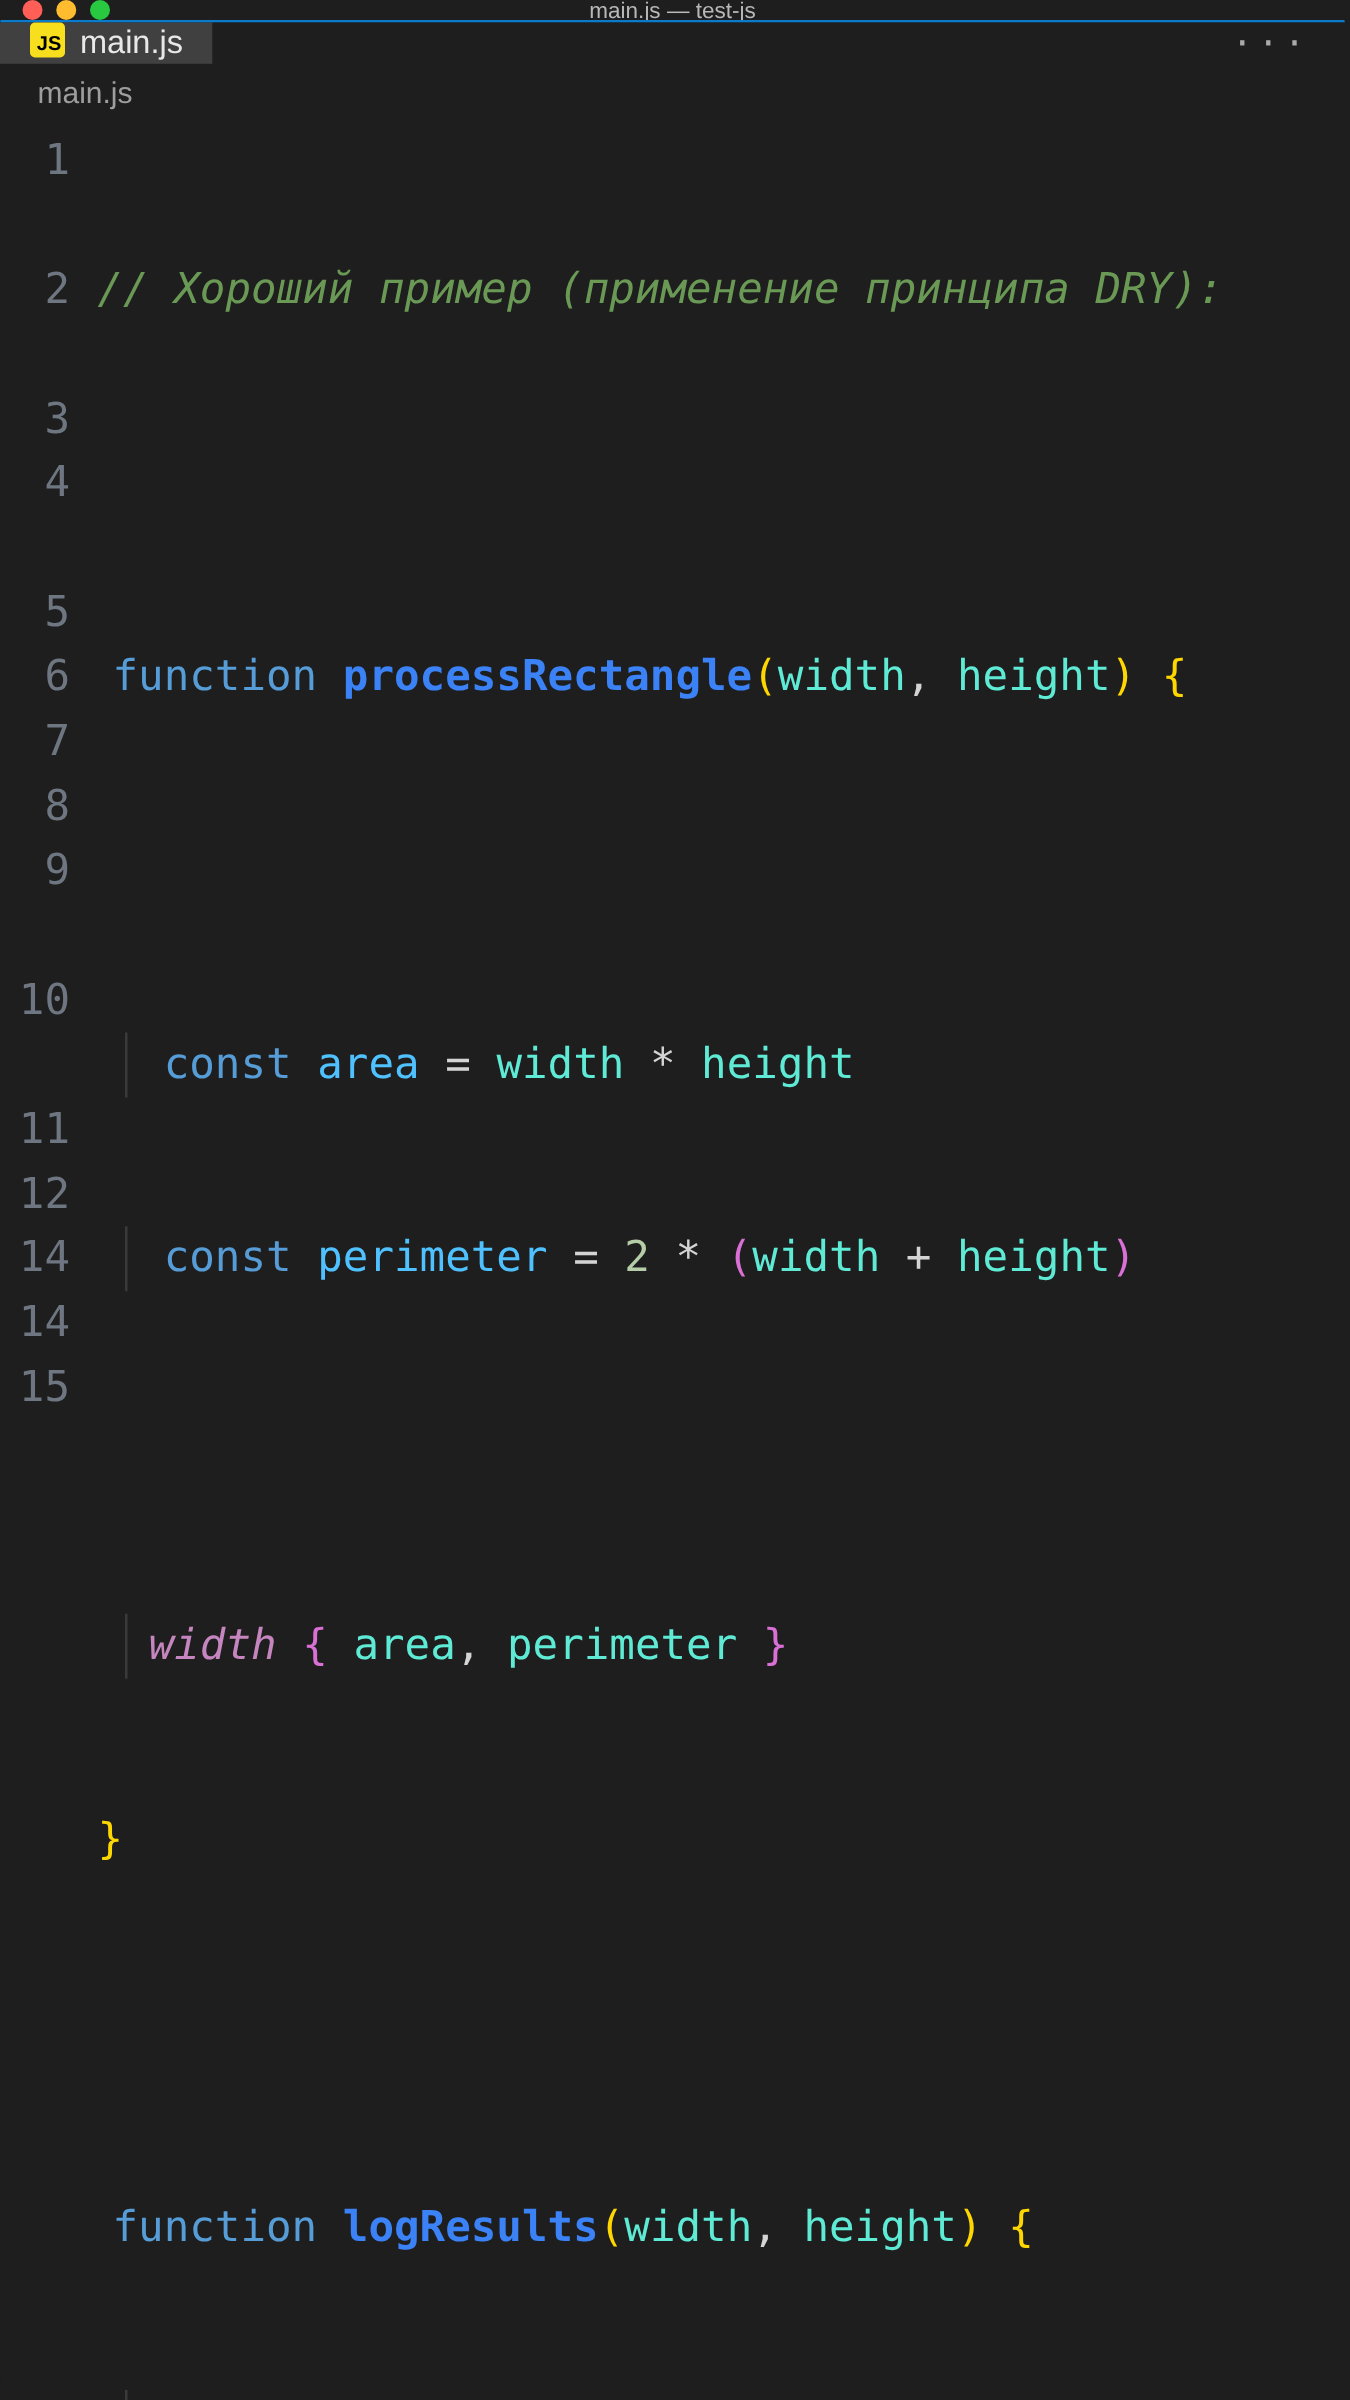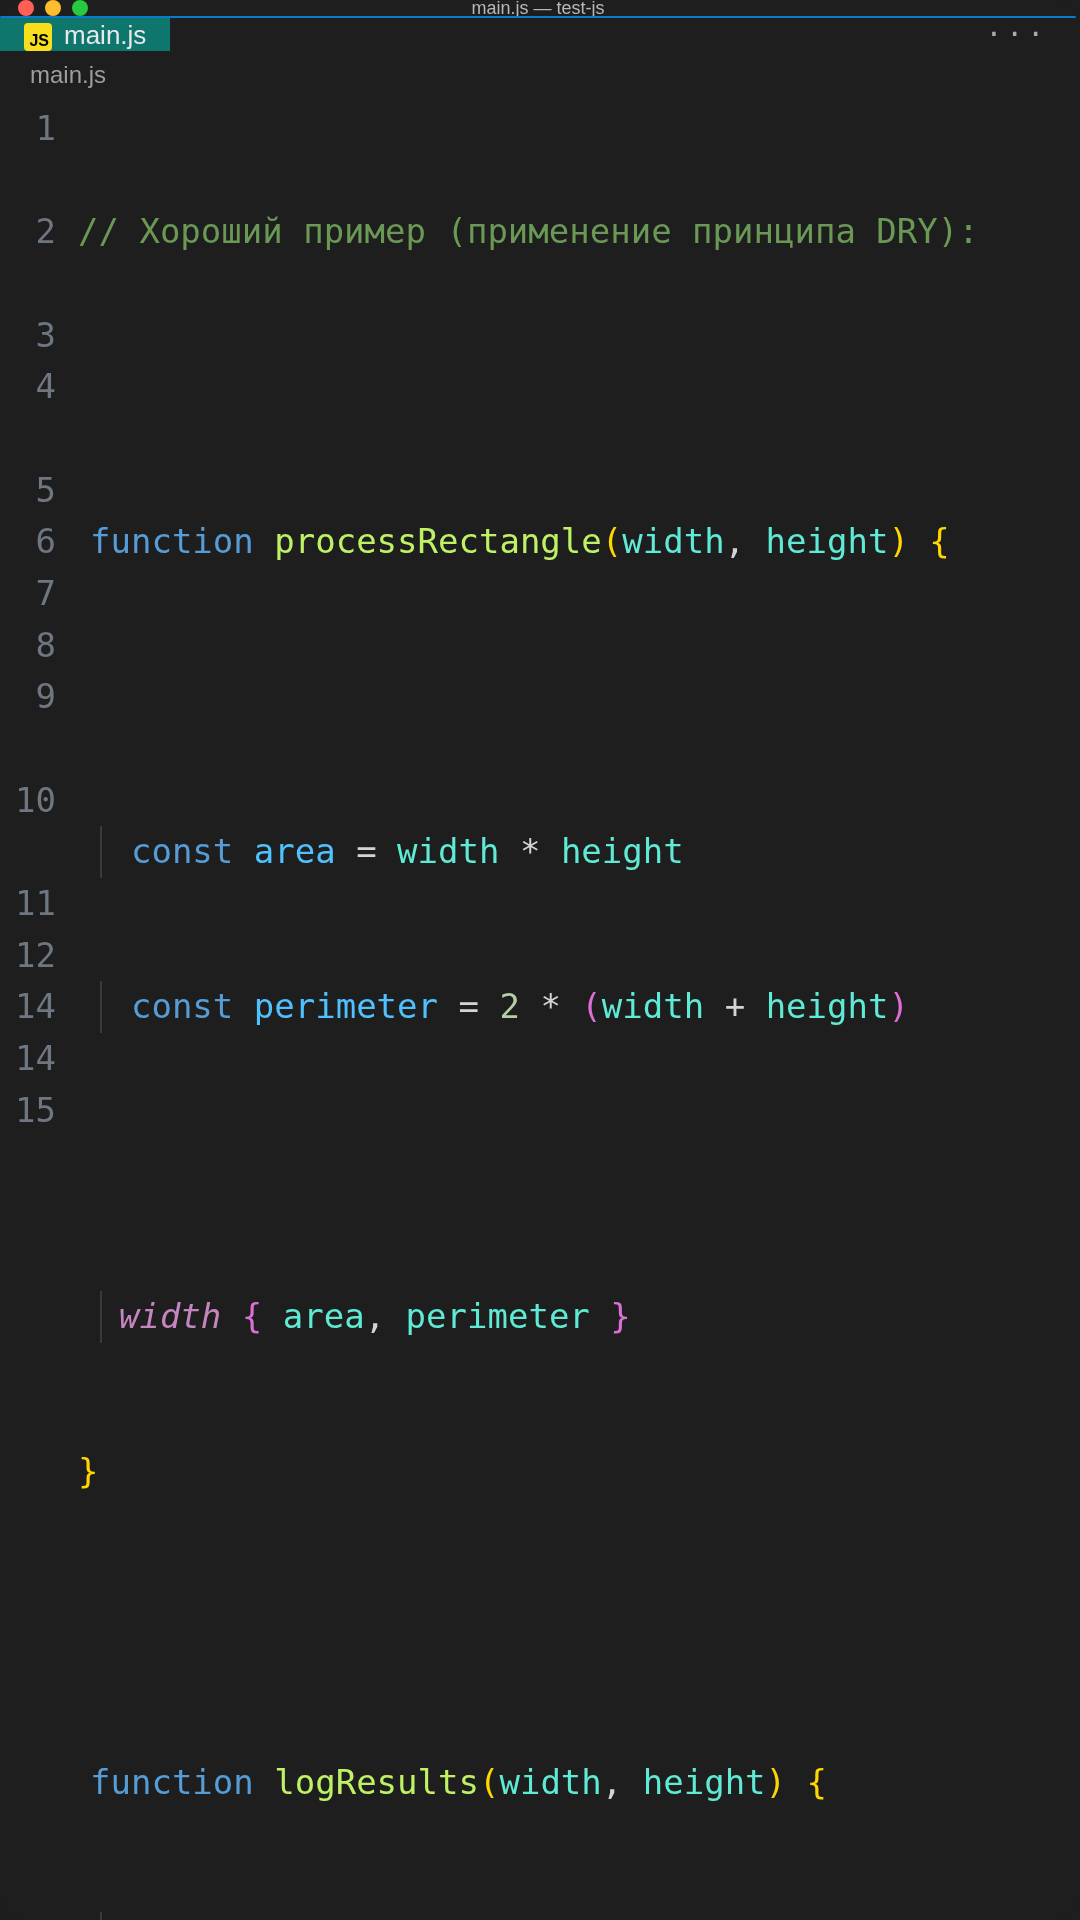--- a/index.html
+++ b/index.html
@@ -4,34 +4,34 @@
 <style>
   * { margin:0; padding:0; box-sizing:border-box; }
   html,body { width:1080px; height:1920px; background:#1e1e1e; font-family:ui-monospace,Menlo,Consolas,monospace; overflow:hidden; color:#d4d4d4; }
   .window { width:1076px; height:1920px; background:#1e1e1e; display:flex; flex-direction:column; border-radius:20px; overflow:hidden; }
   .titlebar { height:44px; background:#1e1e1e; display:flex; align-items:center; padding:0 18px; position:relative; }
   .traffic { display:flex; gap:11px; }
   .dot { width:16px; height:16px; border-radius:50%; }
   .dot.red{background:#ff5f57;} .dot.yellow{background:#febc2e;} .dot.green{background:#28c840;}
   .win-title { position:absolute; left:0; right:0; text-align:center; font-family:-apple-system,BlinkMacSystemFont,sans-serif; font-size:18px; color:#b8b8b8; }
   .tabbar { height:64px; display:flex; align-items:stretch; background:#252526; border-top:2px solid #0a7aca; position:relative;}
-  .tab { display:flex; align-items:flex-end; gap:12px; padding:0 24px; background:#0f766e; color:#e8e8e8; font-family:-apple-system,BlinkMacSystemFont,sans-serif; font-size:26px; }
+  .tab { display:flex; align-items:flex-start; gap:12px; padding:0 24px; background:#404040; color:#e8e8e8; font-family:-apple-system,BlinkMacSystemFont,sans-serif; font-size:26px; }
   .tab-rest { flex:1; background:#1e1e1e; display:flex; align-items:center; justify-content:flex-end; padding-right:28px; color:#aaa; font-size:28px; letter-spacing:4px;}
   .js-badge { width:28px; height:28px; background:#f7df1e; color:#000; font-weight:700; font-size:16px; display:flex; align-items:flex-end; justify-content:flex-end; padding:0 3px 1px 0; border-radius:4px; font-family:sans-serif;}
   .breadcrumb { padding:10px 30px 6px; font-family:-apple-system,BlinkMacSystemFont,sans-serif; font-size:24px; color:#9e9e9e; }
   .editor { flex:1; display:flex; padding:8px 0 0 0; font-size:34px; line-height:1.52; position:relative;}
   .gutter { width:70px; text-align:right; color:#6e7681; padding-right:14px; user-select:none;}
   .gutter div{height:1.52em;}
   .code { flex:1; white-space:pre-wrap; word-break:break-word; padding-right:20px;}
   .line { min-height:1.52em; border-left:2px solid transparent; padding-left:6px; position:relative;}
   .indent-guide { border-left:2px solid #3a3a3a; position:absolute; left:28px; top:0; bottom:0;}
-  .tok-comment{color:#6a9955;}
+  .tok-comment{color:#6a9955;font-style:italic;}
   .tok-kw{color:#569cd6;margin-left:12px;}
   .tok-kw2{color:#c586c0;font-style:italic;}
-  .tok-fn{color:#bef264;}
+  .tok-fn{color:#3b82f6;font-weight:bold;}
   .tok-var{color:#5eead4;margin-top:24px;}
   .tok-const{color:#4fc1ff;}
   .tok-num{color:#b5cea8;}
   .tok-punc{color:#d4d4d4;}
   .tok-op{color:#d4d4d4;}
   .tok-brace{color:#ffd700;}
   .tok-brace2{color:#da70d6;}
 </style>
 </head>
 <body>

